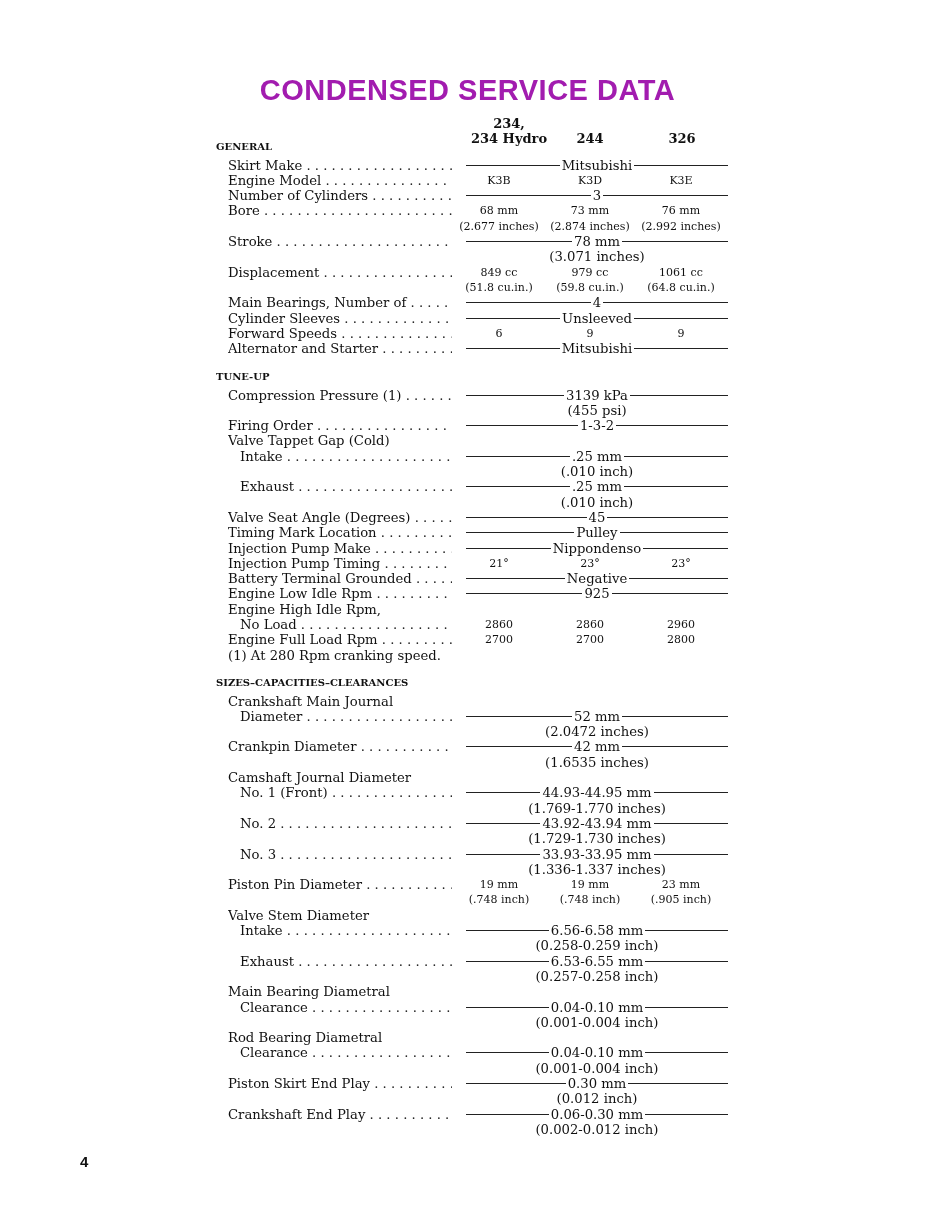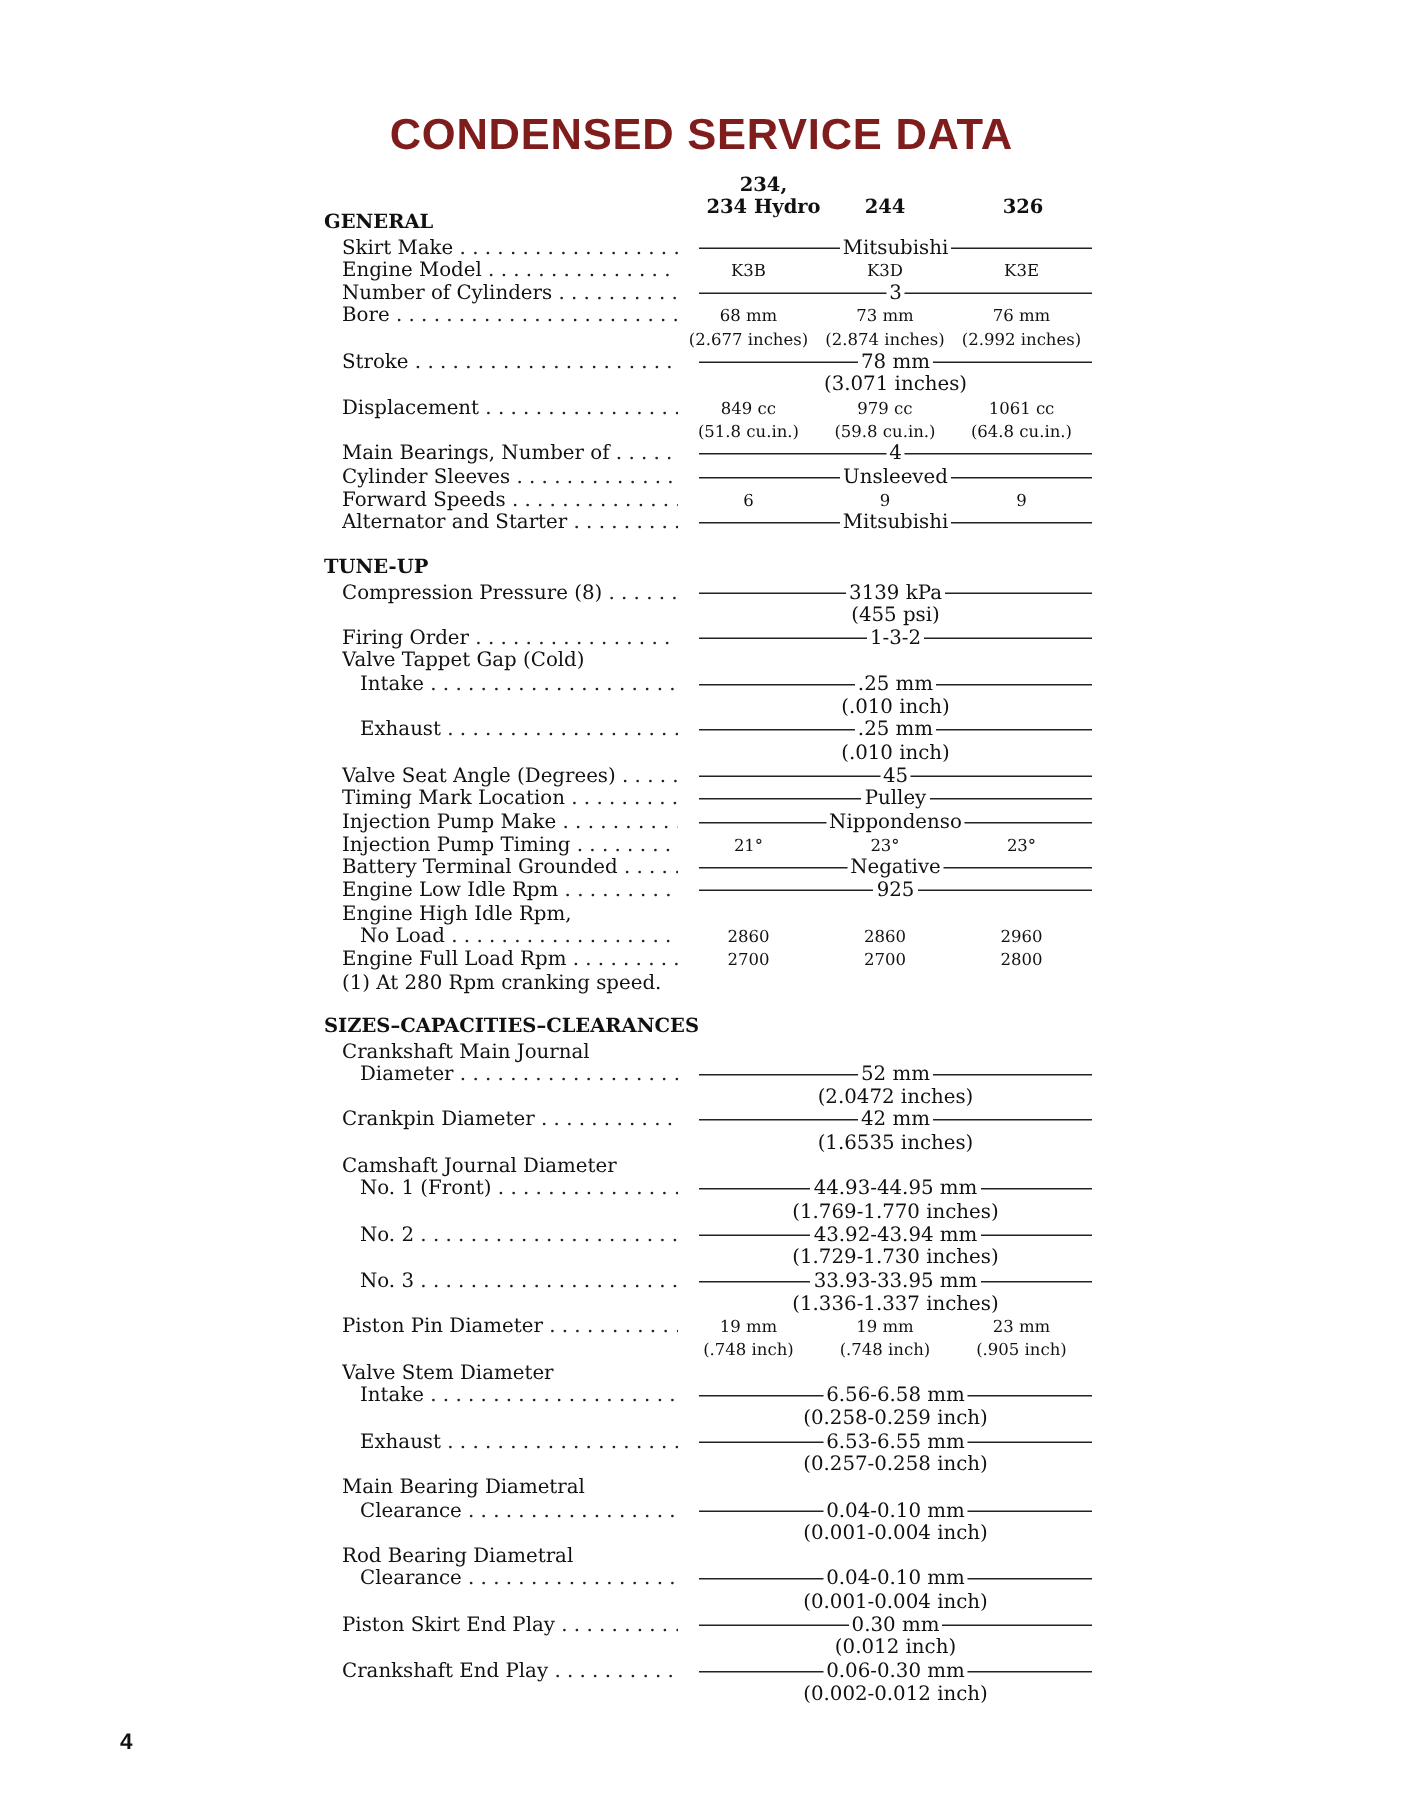--- a/index.html
+++ b/index.html
@@ -1,24 +1,24 @@
 <!DOCTYPE html>
 <html><head>
 <meta charset="utf-8">
 <style>
   html, body { margin: 0; padding: 0; background: #ffffff; }
   body { width: 935px; height: 1210px; position: relative; overflow: hidden; color: #111; }
   .title {
     position: absolute; left: 0; width: 935px; top: 74px; text-align: center;
     font-family: "Liberation Sans", sans-serif; font-weight: bold; font-size: 29px;
-    letter-spacing: 0.5px; color: #7f1d1d;
+    letter-spacing: 0.5px; color: #a21caf;
   }
   .sheet { position: absolute; left: 0; top: 0; width: 935px; font-family: "DejaVu Serif", serif; font-size: 13.2px; }
   .colhead { position: absolute; font-family: "DejaVu Serif", serif; font-weight: bold; font-size: 13px; text-align: center; line-height: 15px; }
-  .section { position: absolute; left: 216px; font-weight: bold; font-size: 13px; font-family: "DejaVu Serif", serif; }
+  .section { position: absolute; left: 216px; font-weight: bold; font-size: 10px; font-family: "DejaVu Serif", serif; }
   .label { position: absolute; white-space: nowrap; overflow: hidden; font-size: 13.2px; line-height: 15px; }
   .label .dots { color: #222; }
   .val { position: absolute; text-align: center; white-space: nowrap; font-size: 11px; line-height: 15px; }
   .span-val { position: absolute; left: 466px; width: 262px; height: 15px; display: flex; align-items: center; font-size: 13.2px; line-height: 15px; white-space: nowrap; }
   .span-val .rule { flex: 1; height: 1px; background: #222; }
   .span-val .txt { padding: 0 2px; }
   .sub { position: absolute; left: 466px; width: 262px; text-align: center; font-size: 13.2px; line-height: 15px; white-space: nowrap; }
   .note { position: absolute; left: 228px; font-size: 13.2px; line-height: 15px; }
   .pageno { position: absolute; left: 80px; top: 1153px; font-family: "Liberation Sans", sans-serif; font-weight: bold; font-size: 15px; }
 </style>
@@ -92,21 +92,21 @@
     <div class="val" style="top: 325.8px; left: 449px; width: 100px;">6</div>
     <div class="val" style="top: 325.8px; left: 540px; width: 100px;">9</div>
     <div class="val" style="top: 325.8px; left: 631px; width: 100px;">9</div>
     <div class="label" style="top: 341.1px; left: 228px; width: 224px;"><span>Alternator and Starter</span><span class="dots">  . . . . . . . . . . . . . . . . . . . . . . . . . . . . . . . . . . . . . . . . . . . . . . . . . . . . . . . . . . . .</span></div>
     <div class="span-val" style="top: 341.1px;">
       <span class="rule"></span>
       <span class="txt">Mitsubishi</span>
       <span class="rule"></span>
     </div>
     <div class="section" style="top: 371px;">TUNE-UP</div>
-    <div class="label" style="top: 387.5px; left: 228px; width: 224px;"><span>Compression Pressure (8)</span><span class="dots">  . . . . . . . . . . . . . . . . . . . . . . . . . . . . . . . . . . . . . . . . . . . . . . . . . . . . . . . . . . . .</span></div>
+    <div class="label" style="top: 387.5px; left: 228px; width: 224px;"><span>Compression Pressure (1)</span><span class="dots">  . . . . . . . . . . . . . . . . . . . . . . . . . . . . . . . . . . . . . . . . . . . . . . . . . . . . . . . . . . . .</span></div>
     <div class="span-val" style="top: 387.5px;">
       <span class="rule"></span>
       <span class="txt">3139 kPa</span>
       <span class="rule"></span>
     </div>
     <div class="sub" style="top: 402.8px;">(455 psi)</div>
     <div class="label" style="top: 418.1px; left: 228px; width: 224px;"><span>Firing Order</span><span class="dots">  . . . . . . . . . . . . . . . . . . . . . . . . . . . . . . . . . . . . . . . . . . . . . . . . . . . . . . . . . . . .</span></div>
     <div class="span-val" style="top: 418.1px;">
       <span class="rule"></span>
       <span class="txt">1-3-2</span>

